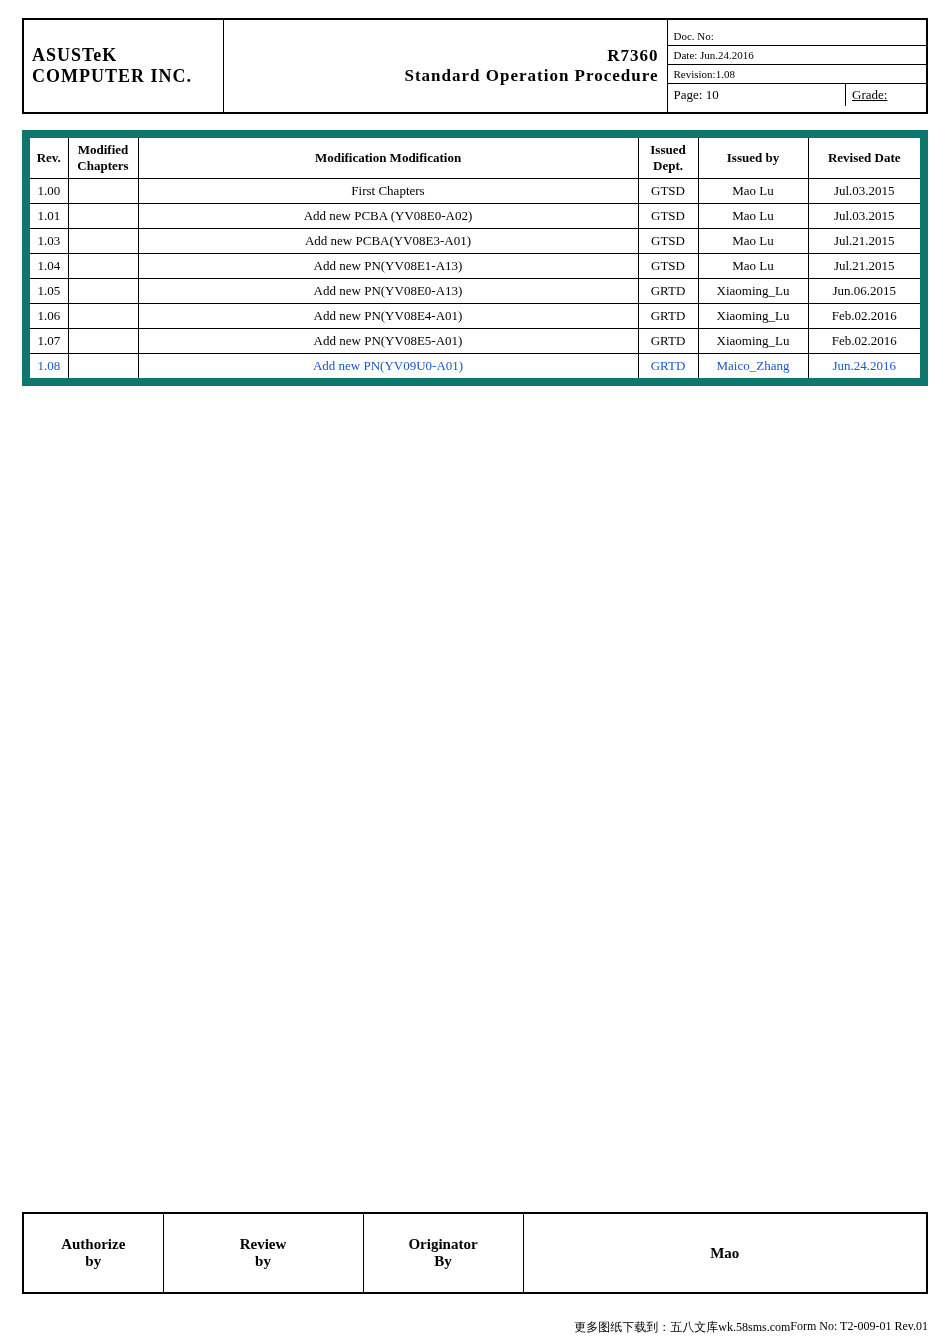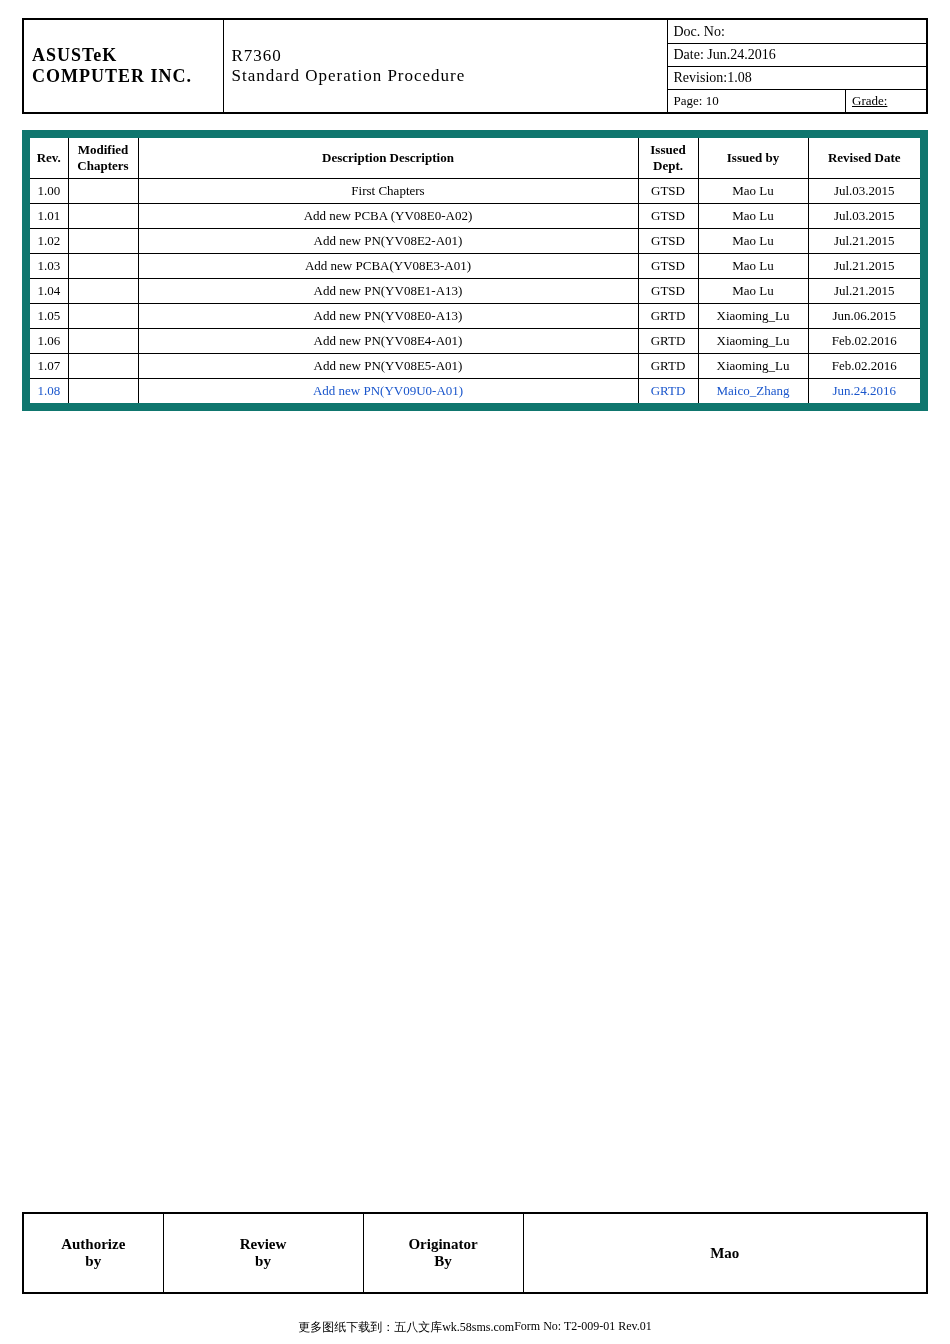--- a/index.html
+++ b/index.html
@@ -35,40 +35,40 @@
     }
     .header-left {
       width: 200px;
       font-size: 18px;
       font-weight: bold;
       letter-spacing: 1px;
       padding: 10px 8px !important;
       margin-left: 40px;
     }
     .header-center {
-      text-align: left;
+      text-align: right;
       font-size: 17px;
-      font-weight: normal;
+      font-weight: bold;
       letter-spacing: 1px;
       padding: 26px 8px !important;
     }
     .header-right {
       width: 260px;
       padding: 0 !important;
       vertical-align: top;
     }
     .header-right-inner {
       display: flex;
       flex-direction: column;
       height: 100%;
     }
     .header-right-row {
       border-bottom: 1px solid #000;
       padding: 3px 6px;
-      font-size: 14px;
+      font-size: 11px;
     }
     .header-right-row:last-child {
       border-bottom: none;
       display: flex;
     }
     .header-right-row-split {
       display: flex;
       flex: 1;
       align-items: center;
     }
@@ -141,21 +141,21 @@
       height: 80px;
     }
     .col-auth { width: 140px; }
     .col-review { width: 200px; }
     .col-orig { width: 160px; }
     .col-mao { width: auto; }
 
     
     .bottom-bar {
       display: flex;
-      justify-content: center;
+      justify-content: flex-end;
       padding: 6px 22px 8px 22px;
       font-size: 12px;
       color: #000;
       margin-top: 4px;
     }
   </style>
 </head>
 <body>
 
 <div class="page-wrapper">
@@ -195,21 +195,21 @@
       </td>
     </tr>
   </tbody>
     </table>
 
   <table class="revision-table">
     <thead>
       <tr>
         <th class="col-rev">Rev.</th>
         <th class="col-mod">Modified<br>Chapters</th>
-        <th class="col-desc">Description Description</th>
+        <th class="col-desc">Modification Modification</th>
         <th class="col-dept">Issued<br>Dept.</th>
         <th class="col-issued">Issued by</th>
         <th class="col-revised">Revised Date</th>
       </tr>
     </thead>
     <tbody id="revision-tbody">
     <tr>
           <td>1.00</td>
           <td></td>
           <td>First Chapters</td>
@@ -219,28 +219,20 @@
         </tr>
         <tr>
           <td>1.01</td>
           <td></td>
           <td>Add new PCBA (YV08E0-A02)</td>
           <td>GTSD</td>
           <td>Mao Lu</td>
           <td>Jul.03.2015</td>
         </tr>
         <tr>
-          <td>1.02</td>
-          <td></td>
-          <td>Add new PN(YV08E2-A01)</td>
-          <td>GTSD</td>
-          <td>Mao Lu</td>
-          <td>Jul.21.2015</td>
-        </tr>
-        <tr>
           <td>1.03</td>
           <td></td>
           <td>Add new PCBA(YV08E3-A01)</td>
           <td>GTSD</td>
           <td>Mao Lu</td>
           <td>Jul.21.2015</td>
         </tr>
         <tr>
           <td>1.04</td>
           <td></td>

